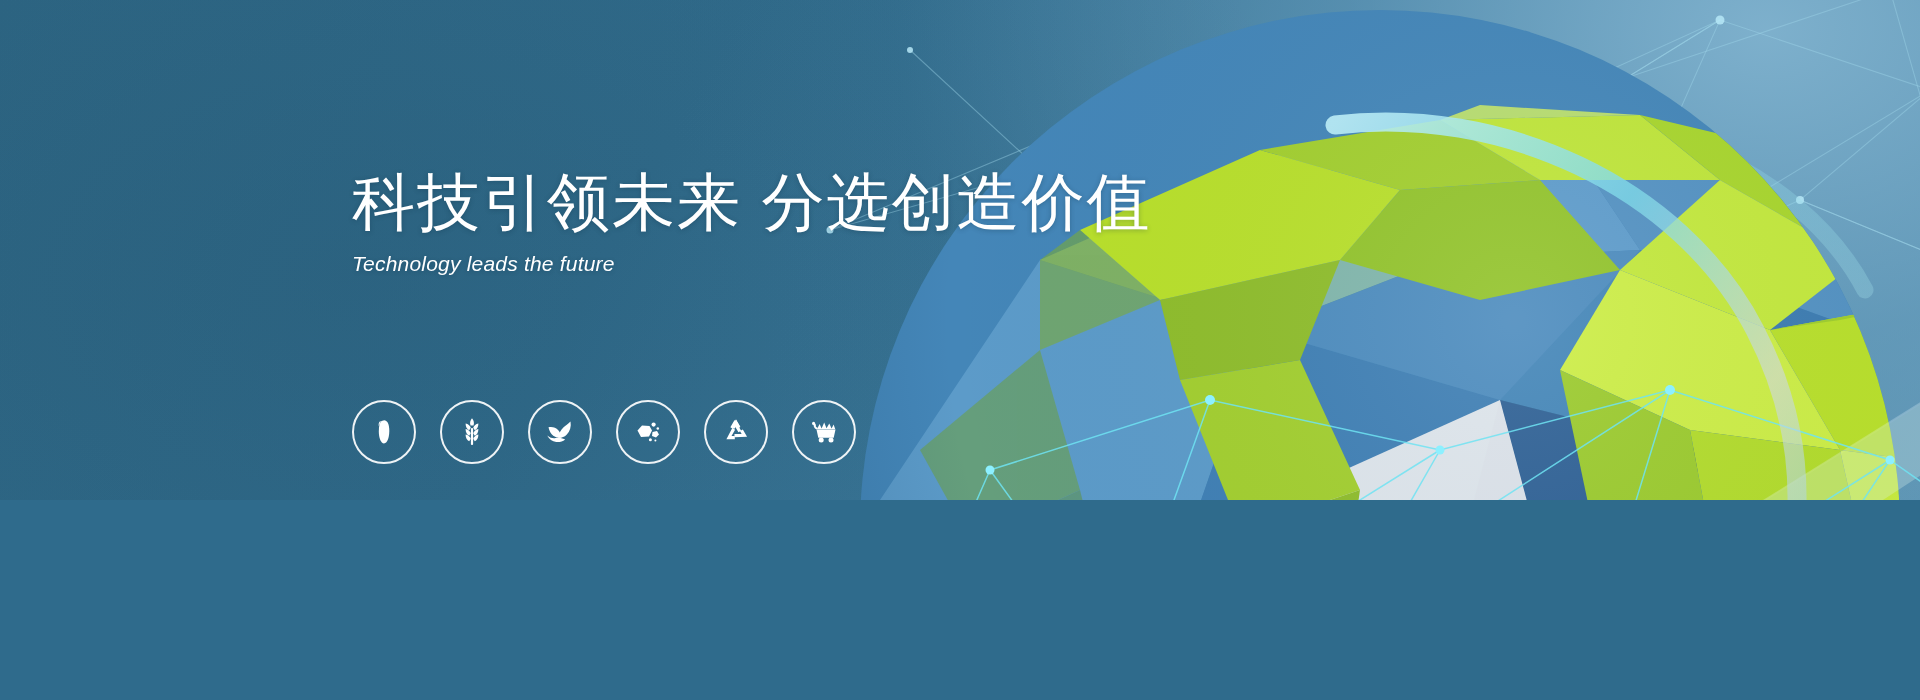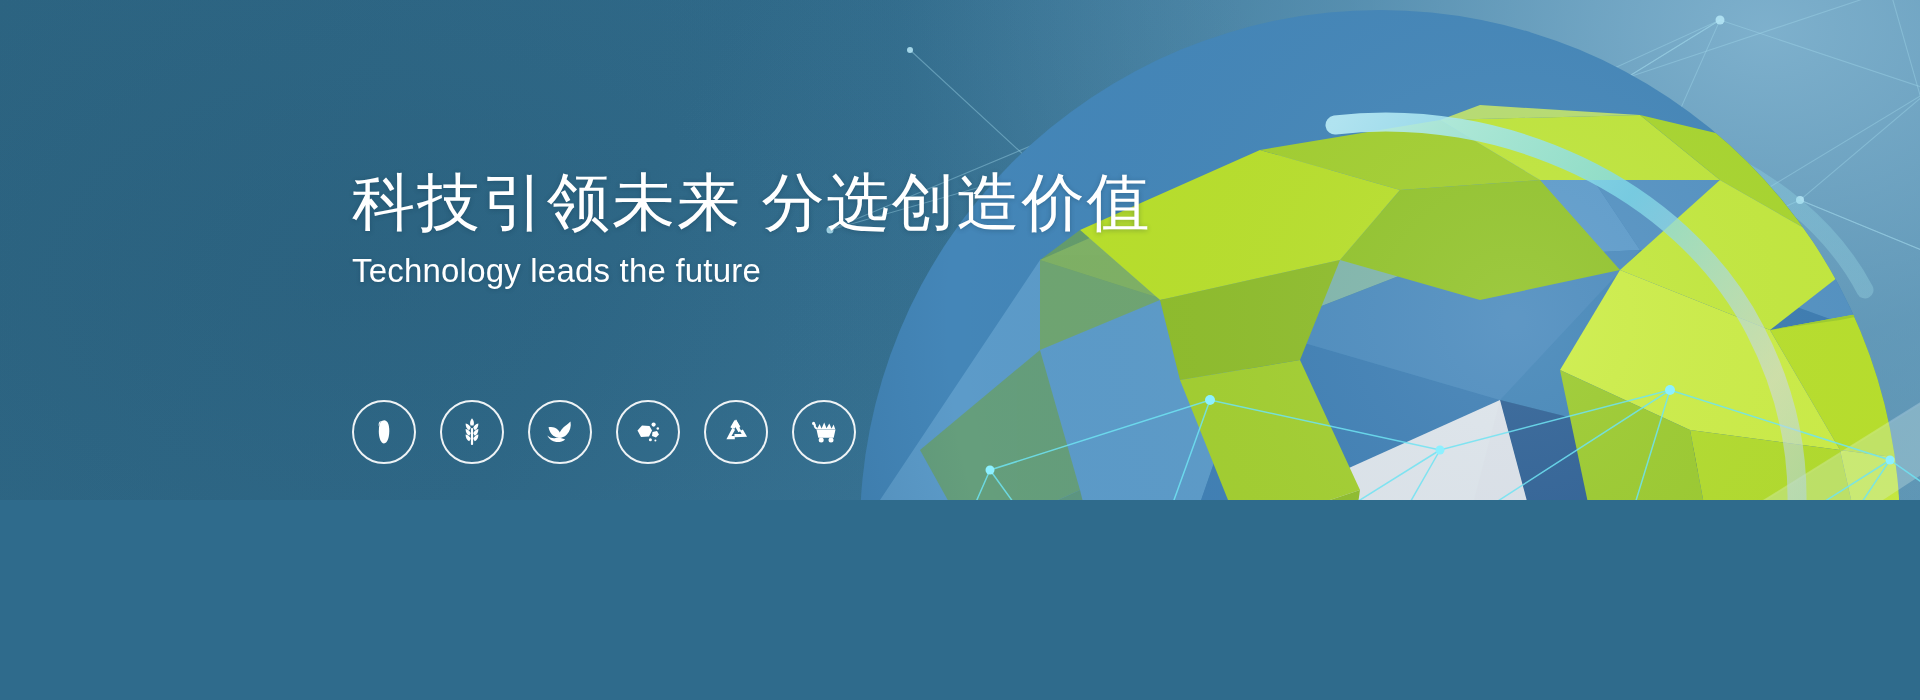--- a/index.html
+++ b/index.html
@@ -47,25 +47,26 @@
     font-size:63px;
     line-height:1.08;
     font-weight:300;
     letter-spacing:2px;
     white-space:nowrap;
     text-shadow:0 1px 5px rgba(12,45,66,0.30);
   }
   .sub{
     margin:16px 0 0 0;
     color:#ffffff;
-    font-size:33px;
+    font-size:21px;
     line-height:1.18;
     font-weight:300;
     letter-spacing:0.2px;
     text-shadow:0 1px 4px rgba(12,45,66,0.25);
+    font-style:italic;
   }
   .sub span{display:block;}
 
   
   .icon-row{
     position:absolute;
     left:352px; top:400px;
     display:flex;
     gap:24px;
     align-items:center;

